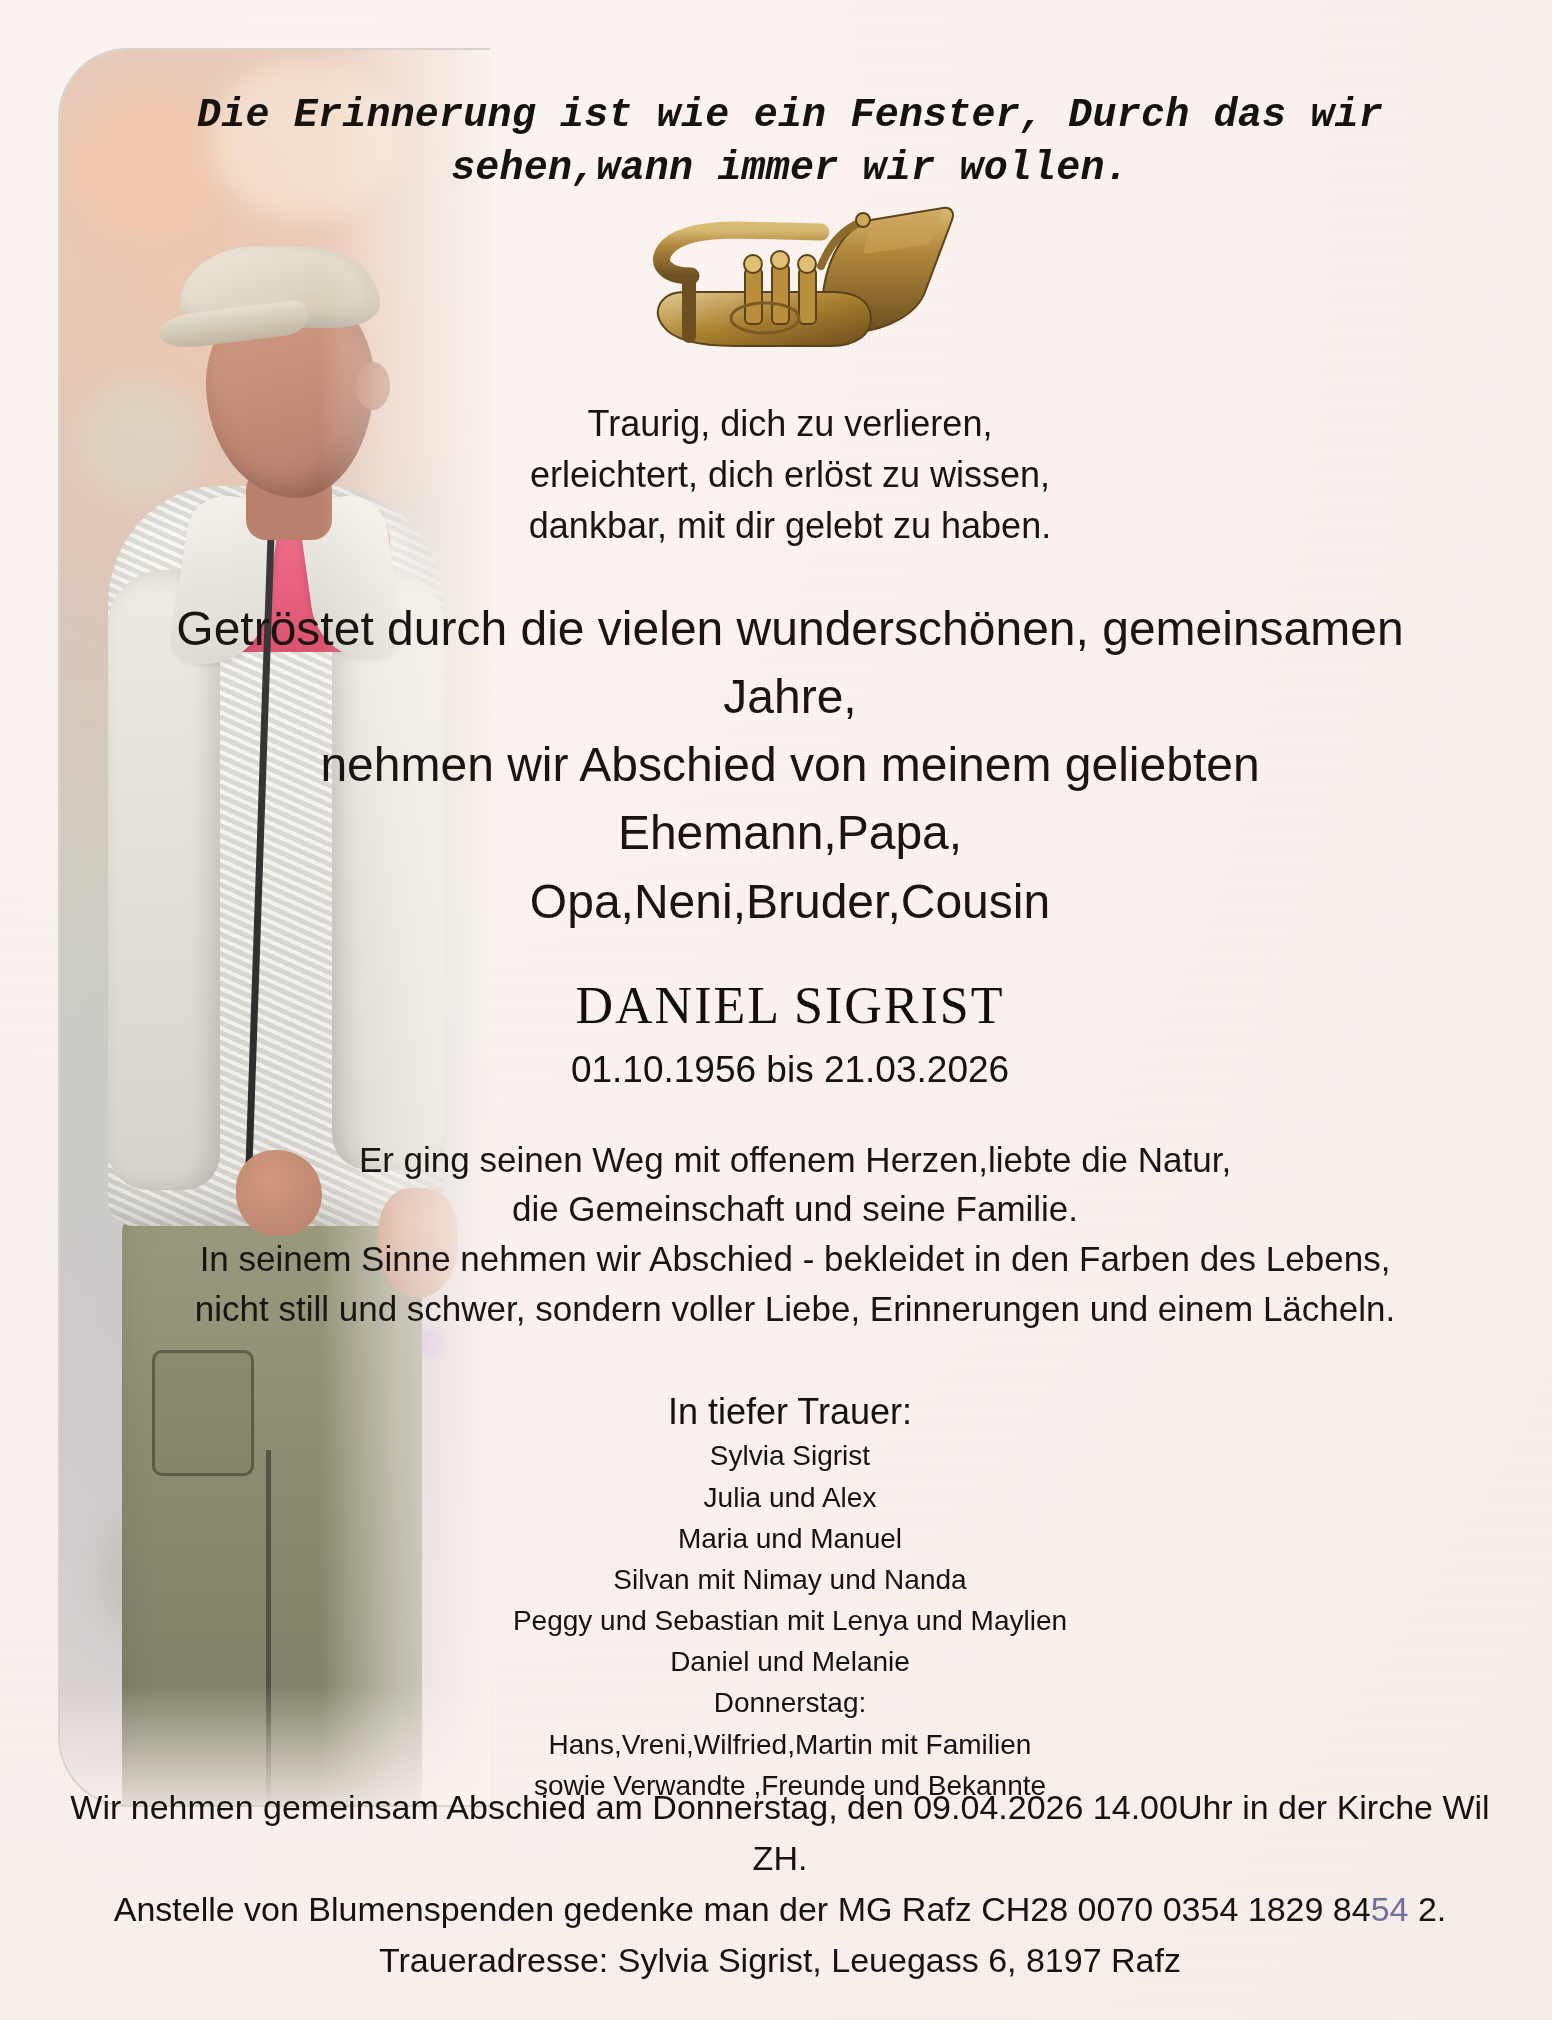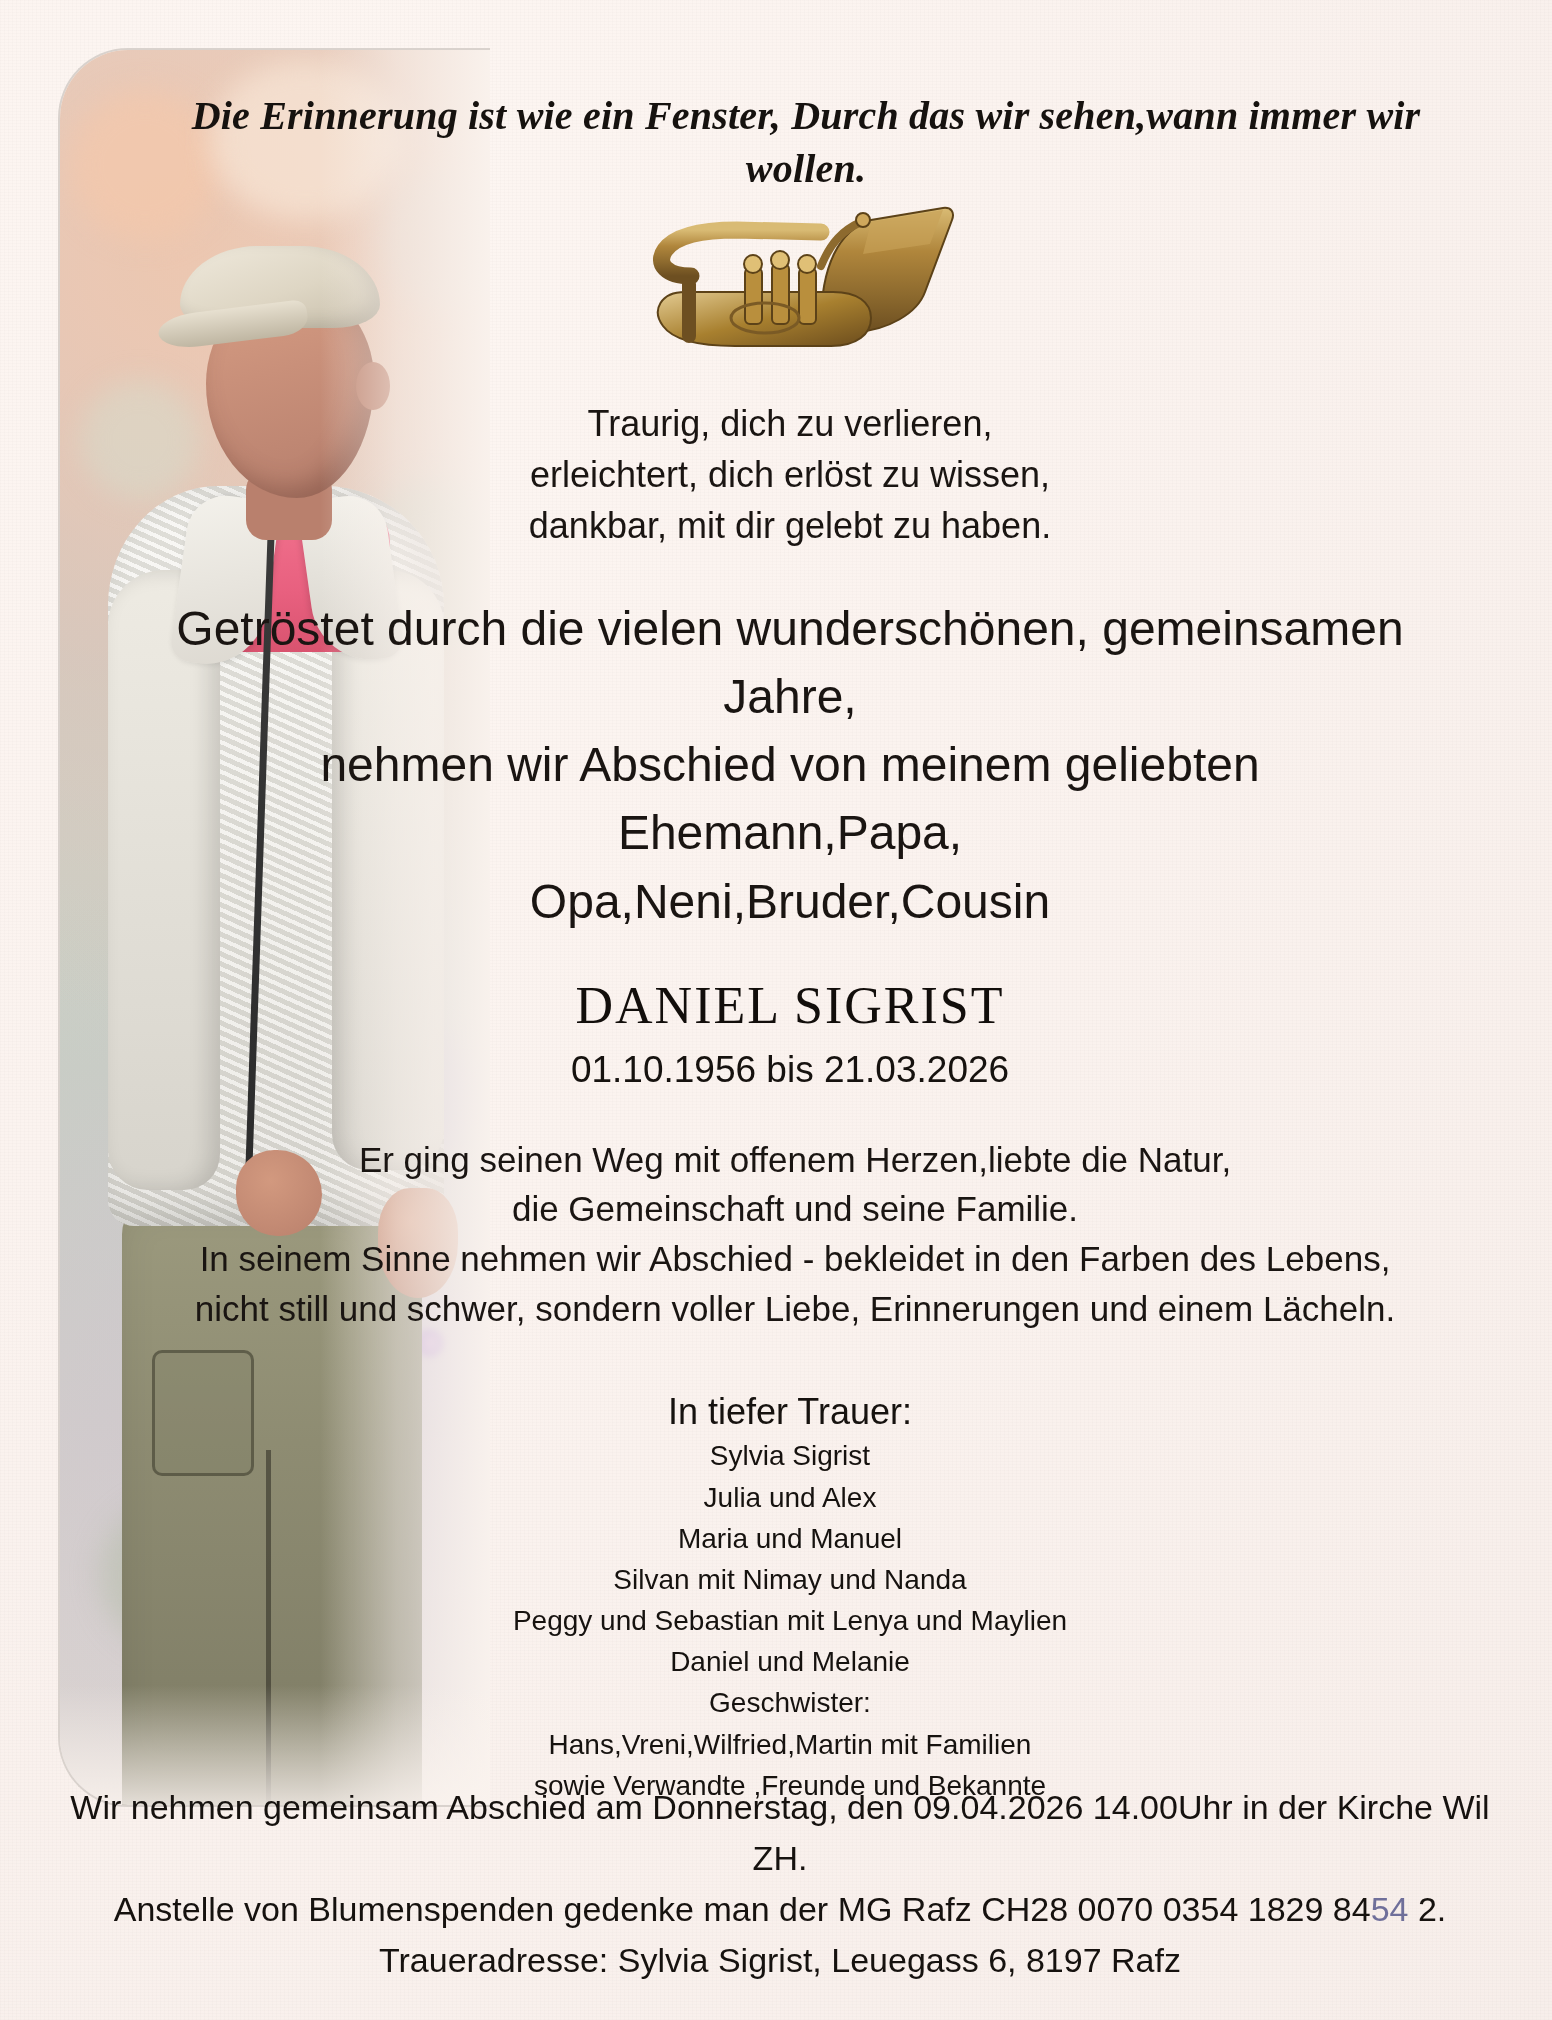--- a/index.html
+++ b/index.html
@@ -189,27 +189,27 @@
   .content {
     position: absolute;
     left: 60px;
     top: 90px;
     width: 1440px;
     text-align: center;
     color: #16120f;
   }
 
   .verse {
-    font-family: Liberation Serif, serif;
+    font-family: Liberation Mono, monospace;
     font-style: italic;
     font-weight: 700;
     font-size: 40px;
     line-height: 1.32;
     letter-spacing: 0.2px;
-    margin: 0 0 10px 16px;
+    margin: 0 0 10px 0;
     position: relative;
     left: 110px;
     width: 1240px;
   }
 
   .horn-wrap {
     position: relative;
     left: 110px;
     width: 1240px;
     height: 190px;
@@ -396,21 +396,21 @@
 nicht still und schwer, sondern voller Liebe, Erinnerungen und einem Lächeln.</div>
 
     <div class="mourners-title">In tiefer Trauer:</div>
     <div class="mourners">
       <div>Sylvia Sigrist</div>
       <div>Julia und Alex</div>
       <div>Maria und Manuel</div>
       <div>Silvan mit Nimay und Nanda</div>
       <div>Peggy und Sebastian mit Lenya und Maylien</div>
       <div>Daniel und Melanie</div>
-      <div>Geschwister:</div>
+      <div>Donnerstag:</div>
       <div>Hans,Vreni,Wilfried,Martin mit Familien</div>
       <div>sowie Verwandte ,Freunde und Bekannte</div>
     </div>
   </div>
 
   <div class="footer">
     <div>Wir nehmen gemeinsam Abschied am Donnerstag, den 09.04.2026 14.00Uhr in der Kirche Wil ZH.</div>
     <div><span>Anstelle von Blumenspenden gedenke man der MG Rafz CH28 0070 0354 1829 84</span><span class="iban-tail">54</span><span> 2.</span></div>
     <div>Traueradresse: Sylvia Sigrist, Leuegass 6, 8197 Rafz</div>
   </div>

